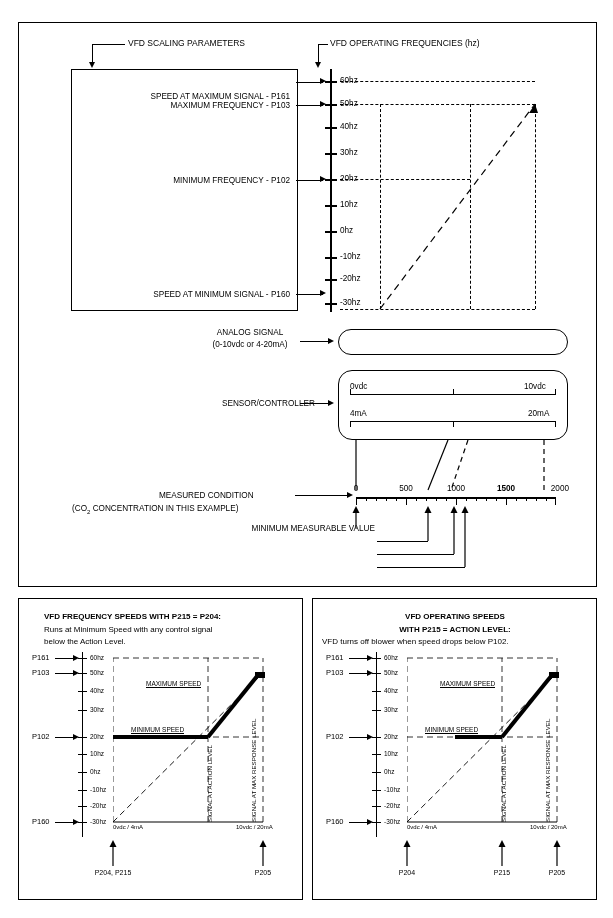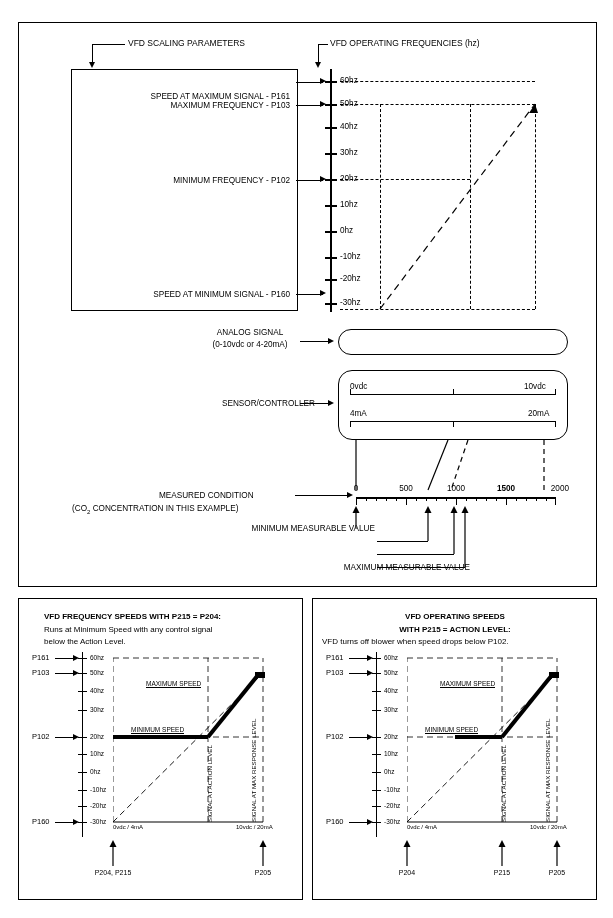--- a/index.html
+++ b/index.html
@@ -156,21 +156,20 @@
     <div class="solid" style="left:536px;top:497px;width:1px;height:4px;"></div>
     <div class="solid" style="left:546px;top:497px;width:1px;height:4px;"></div>
   </div>
   <div class="lbl c" style="left:346px;top:484px;width:20px;">0</div>
   <div class="lbl c" style="left:392px;top:484px;width:28px;">500</div>
   <div class="lbl c" style="left:442px;top:484px;width:28px;">1000</div>
   <div class="lbl c" style="left:492px;top:484px;width:28px;font-weight:bold;">1500</div>
   <div class="lbl c" style="left:541px;top:484px;width:28px;text-align:right;">2000</div>
 
   <div class="lbl r" style="left:130px;top:524px;width:245px;">MINIMUM MEASURABLE VALUE</div>
-  <div class="lbl r" style="left:130px;top:563px;width:340px;">MAXIMUM MEASURABLE VALUE</div>
 
   <svg style="position:absolute;left:350px;top:500px;width:220px;height:75px;">
     <line x1="6" y1="28" x2="6" y2="12" stroke="#000" stroke-width="1.2"></line>
     <polygon points="6,6 2.5,13 9.5,13" fill="#000"></polygon>
     <line x1="29" y1="28" x2="380" y2="28" stroke="#000" stroke-width="0"></line>
     <line x1="78" y1="41" x2="78" y2="12" stroke="#000" stroke-width="1.2"></line>
     <polygon points="78,6 74.5,13 81.5,13" fill="#000"></polygon>
     <line x1="104" y1="54" x2="104" y2="12" stroke="#000" stroke-width="1.2"></line>
     <polygon points="104,6 100.5,13 107.5,13" fill="#000"></polygon>
     <line x1="115" y1="67" x2="115" y2="12" stroke="#000" stroke-width="1.2"></line>

